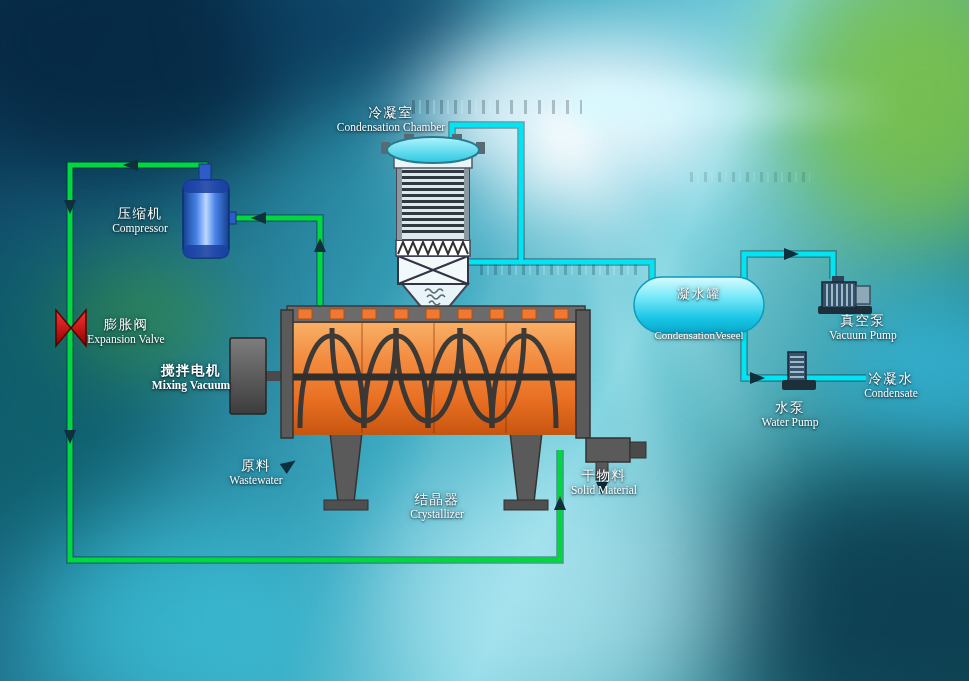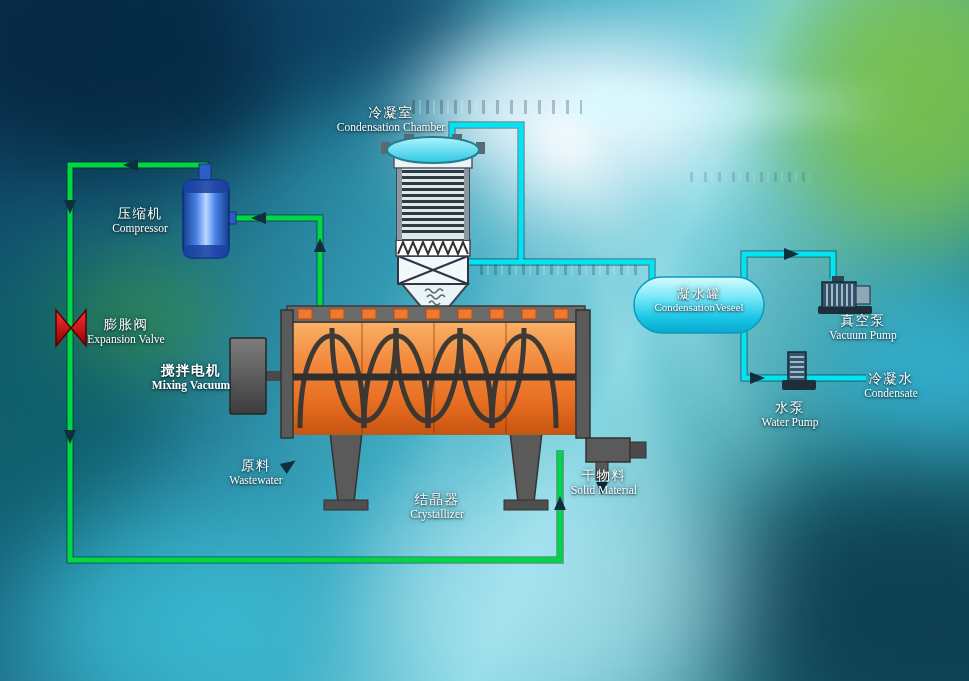--- a/index.html
+++ b/index.html
@@ -37,21 +37,21 @@
   .pipe-outline{fill:none;stroke:rgba(0,42,52,.45);stroke-width:7.5;}
   .pipe-green{fill:none;stroke:var(--refrigerant-pipe,#00d840);stroke-width:5;}
   .pipe-cyan{fill:none;stroke:var(--vapor-pipe,#00e4f4);stroke-width:5;}
   .arrow{fill:var(--arrow-color,#0e2f3c);stroke:none;}
 
   .lbl{position:absolute;transform:translateX(-50%);text-align:center;color:#fff;line-height:1.18;
     white-space:nowrap;text-shadow:0 1px 2px rgba(0,20,30,.85),0 0 5px rgba(0,20,30,.55);}
   .lbl .cn{font-size:13.5px;letter-spacing:1.5px;font-family:"DejaVu Sans",sans-serif;}
   .lbl .en{font-size:11.5px;font-family:"Liberation Serif","DejaVu Serif",serif;}
   .lbl-vessel .cn{font-size:13px;}
-  .lbl-vessel .en{font-size:11px;font-family:"Liberation Serif",serif;}
+  .lbl-vessel .en{font-size:11px;font-family:"Liberation Serif",serif;margin-top:28px;}
 </style>
 </head>
 <body>
 
 <div class="stage">
 
   <div class="bg-layer">
     <div class="blob b-navy"></div>
     <div class="blob b-navy2"></div>
     <div class="blob b-green-tr"></div>

